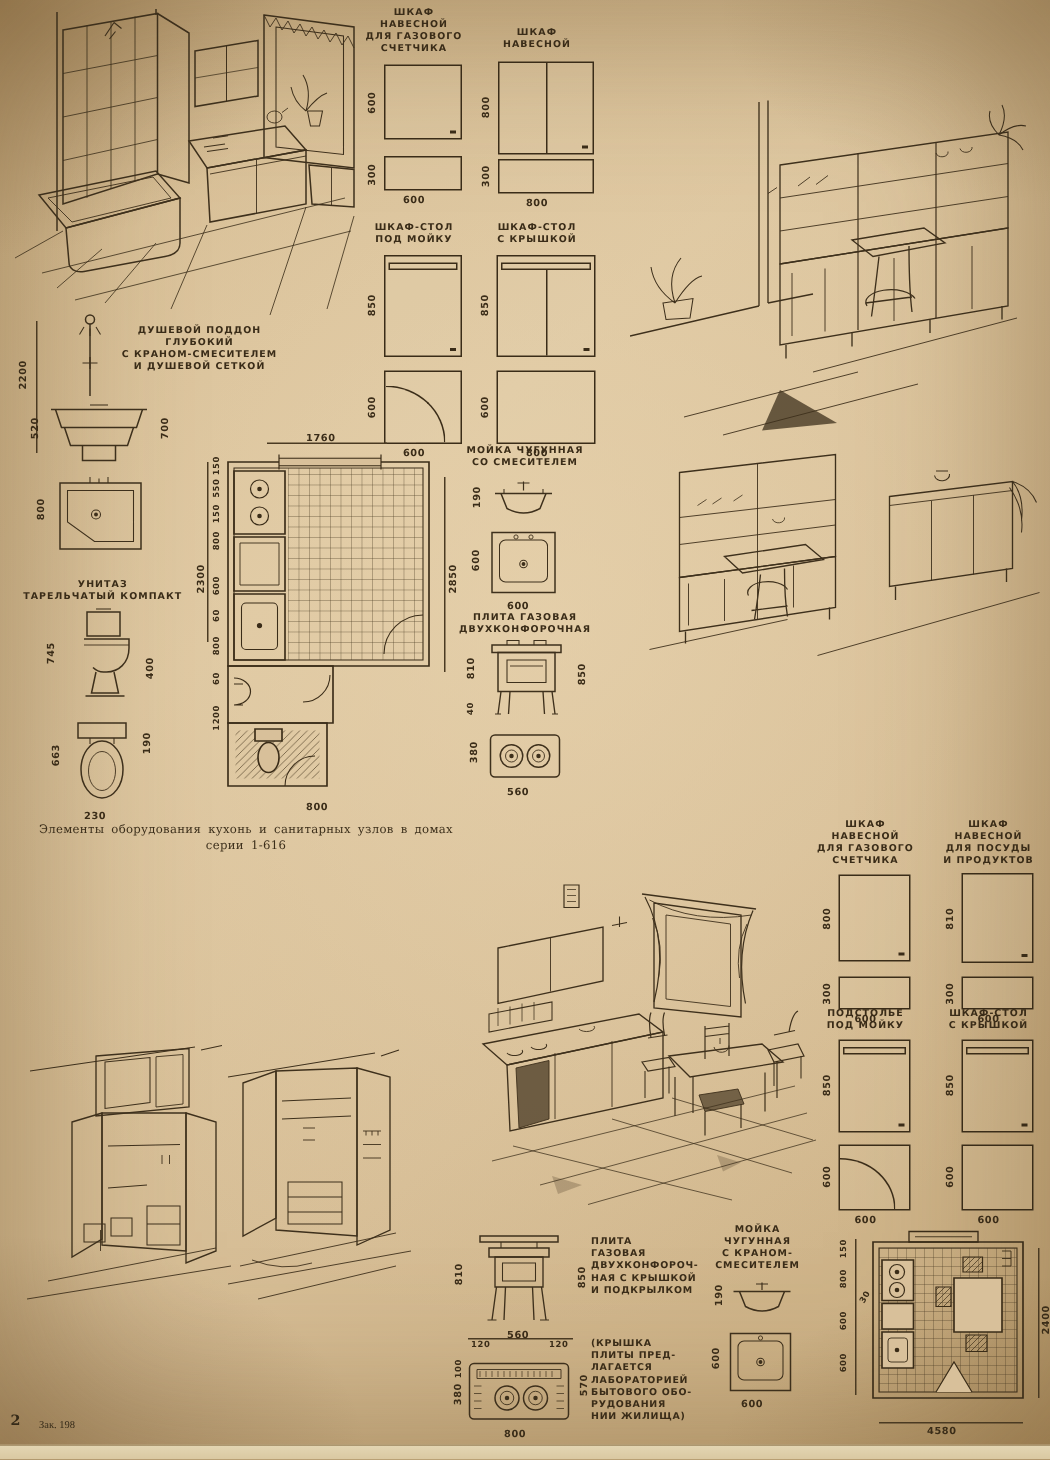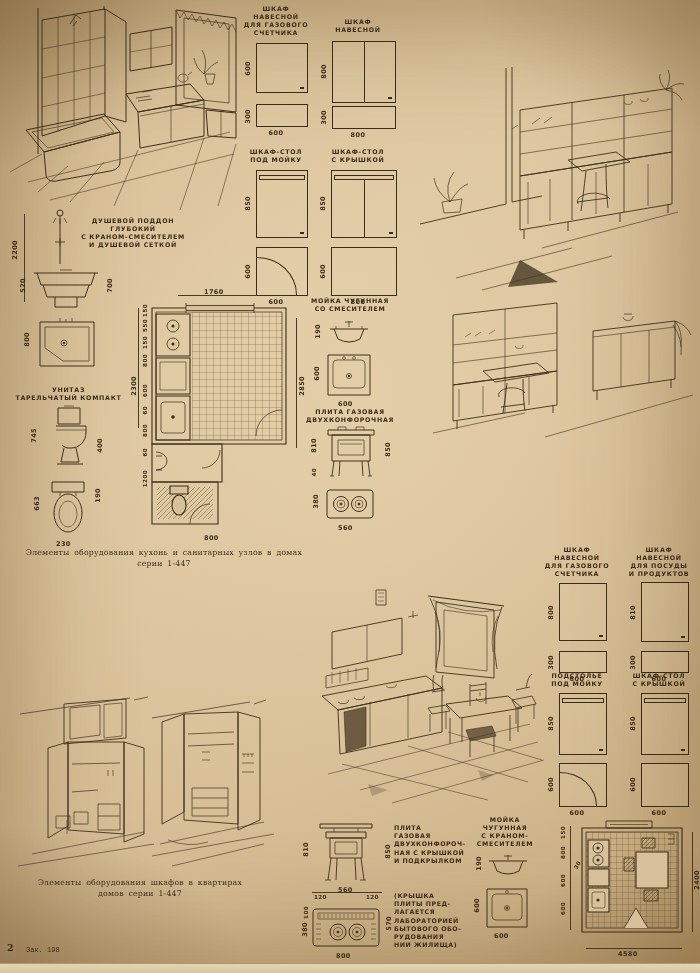--- a/index.html
+++ b/index.html
@@ -145,21 +145,21 @@
       <ellipse cx="22" cy="36" rx="9" ry="13" stroke-width=".6"></ellipse>
       <path d="M14,14 v4 M30,14 v4" stroke-width=".7"></path>
     </g>
       </svg>
   </div>
   <span class="abs num v" style="left:33px;top:496px">663</span>
   <span class="abs num v" style="left:94px;top:488px">190</span>
   <span class="abs num" style="left:56px;top:540px">230</span>
 
   <div class="abs cap" style="left:14px;top:548px;width:300px">Элементы оборудования кухонь и санитарных узлов в домах
-серии 1-447</div>
+серии 1-616</div>
 
   <div class="cab" style="left:238px;top:5px;width:76px">
     <div class="dg-t">ШКАФ
 НАВЕСНОЙ
 ДЛЯ ГАЗОВОГО
 СЧЕТЧИКА</div>
     <div class="fig" style="margin-top:7px">
         <span class="num v">600</span>
       <div class="box" style="width:50px;height:48px">
           <i class="hdl"></i>
@@ -489,22 +489,20 @@
         <path d="M176,42 L222,40 M176,54 L222,52" stroke-width=".7"></path>
         <path d="M180,96 h36 v28 h-36 Z M180,106 h36 M180,116 h36" stroke-width=".7"></path>
         <path d="M230,62 h12 m-12,9 h12 m-12,9 h12" stroke-width=".6"></path>
         <path d="M232,62 v3 m4,-3 v3 m4,-3 v3" stroke-width=".6"></path>
         <path d="M190,60 h8 m-8,8 h8" stroke-width=".6"></path>
         <path d="M156,148 q20,8 40,2" stroke-width=".6"></path>
         <path d="M148,152 L252,130 M140,164 L262,142 M160,174 L252,152" stroke-width=".6"></path>
       </g>
     </svg>
   </div>
-  <div class="abs cap" style="left:30px;top:878px;width:220px">Элементы оборудования шкафов в квартирах
-домов серии 1-447</div>
 
   <div class="abs" style="left:298px;top:574px">
     <svg width="250" height="232" viewBox="0 0 250 232">
       <g stroke="#3e301c" stroke-width=".9" fill="none">
         <rect x="78" y="16" width="10" height="15" stroke-width=".8"></rect>
         <path d="M80,19 h6 m-6,4 h6 m-6,4 h6" stroke-width=".5"></path>
         <path d="M34,58 L104,44 L104,80 L34,95 Z"></path>
         <path d="M69,51 V87" stroke-width=".6"></path>
         <path d="M110,43 l10,-2 m-5,-4 v7" stroke-width=".7"></path>
         <path d="M28,102 L70,94 L70,106 L28,114 Z" stroke-width=".7"></path>
@@ -663,16 +661,16 @@
         </g>
       </svg>
     </div>
     <div class="dimline-v" style="left:136px;top:20px;height:100px"></div>
     <span class="num v abs" style="left:137px;top:58px">2400</span>
     <div class="dimline-h" style="left:30px;top:136px;width:96px"></div>
     <span class="num abs" style="left:62px;top:138px">4580</span>
   </div>
 
   <span class="abs" style="left:7px;top:942px;font-family:'DejaVu Serif',serif;font-size:9.5px;font-weight:700">2</span>
-  <span class="abs" style="left:26px;top:946px;font-family:Liberation Mono, monospace;font-size:7px">Зак. 198</span>
+  <span class="abs" style="left:26px;top:946px;font-family:Liberation Serif, serif;font-size:7px">Зак. 198</span>
 
   <div id="bottom-edge"></div>
 </div>
 
 </body></html>

